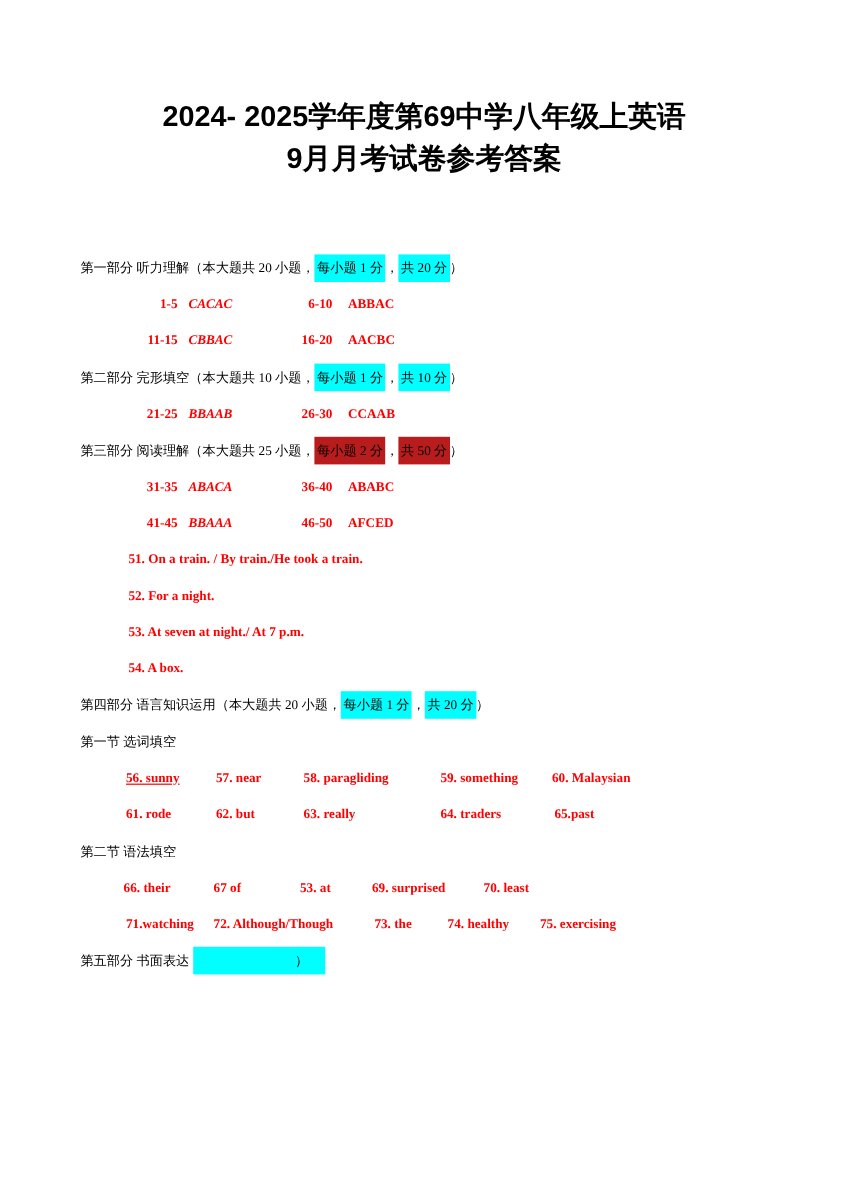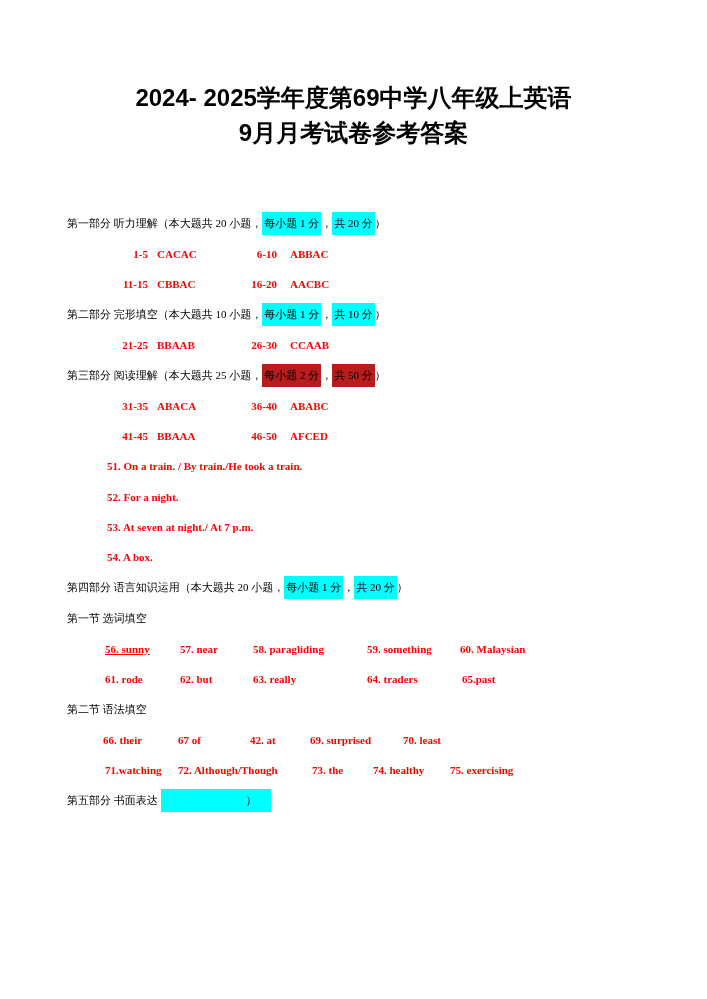--- a/index.html
+++ b/index.html
@@ -14,21 +14,21 @@
     font-weight:bold;font-size:24px;line-height:35px;color:#000;
   }
   .content{margin-left:67px;margin-top:58px;font-size:11px;}
   .line{height:30.4px;display:flex;align-items:center;white-space:pre;}
   .red{color:#ff0000;font-weight:bold;}
   .hl-cyan{background:#00ffff;padding:4px 2px;}
   .hl-yellow{background:#b91c1c;padding:4px 2px;}
   .pair1{width:155px;display:flex;}
   .pair2{display:flex;}
   .r1{width:81px;text-align:right;}
-  .a1{margin-left:9px;}
+  .a1{margin-left:9px;font-style:italic;}
   .r2{width:55px;text-align:right;}
   .a2{margin-left:13px;}
   .indent{margin-left:40px;}
   .blank5{
     display:inline-block;width:92px;text-align:right;
     padding:4px 14px 4px 4px;margin-left:3px;background:#00ffff;
   }
 </style>
 </head>
 <body>
@@ -93,21 +93,21 @@
       <span style="width:114px;">63. really</span>
       <span style="width:95px;">64. traders</span>
       <span>65.past</span>
     </div>
 
     <div class="line"><span>第二节 语法填空</span></div>
 
     <div class="line red" style="margin-left:36px;">
       <span style="width:75px;">66. their</span>
       <span style="width:72px;">67 of</span>
-      <span style="width:60px;">42. at</span>
+      <span style="width:60px;">53. at</span>
       <span style="width:93px;">69. surprised</span>
       <span>70. least</span>
     </div>
     <div class="line red" style="margin-left:38px;">
       <span style="width:73px;">71.watching</span>
       <span style="width:134px;">72. Although/Though</span>
       <span style="width:61px;">73. the</span>
       <span style="width:77px;">74. healthy</span>
       <span>75. exercising</span>
     </div>

